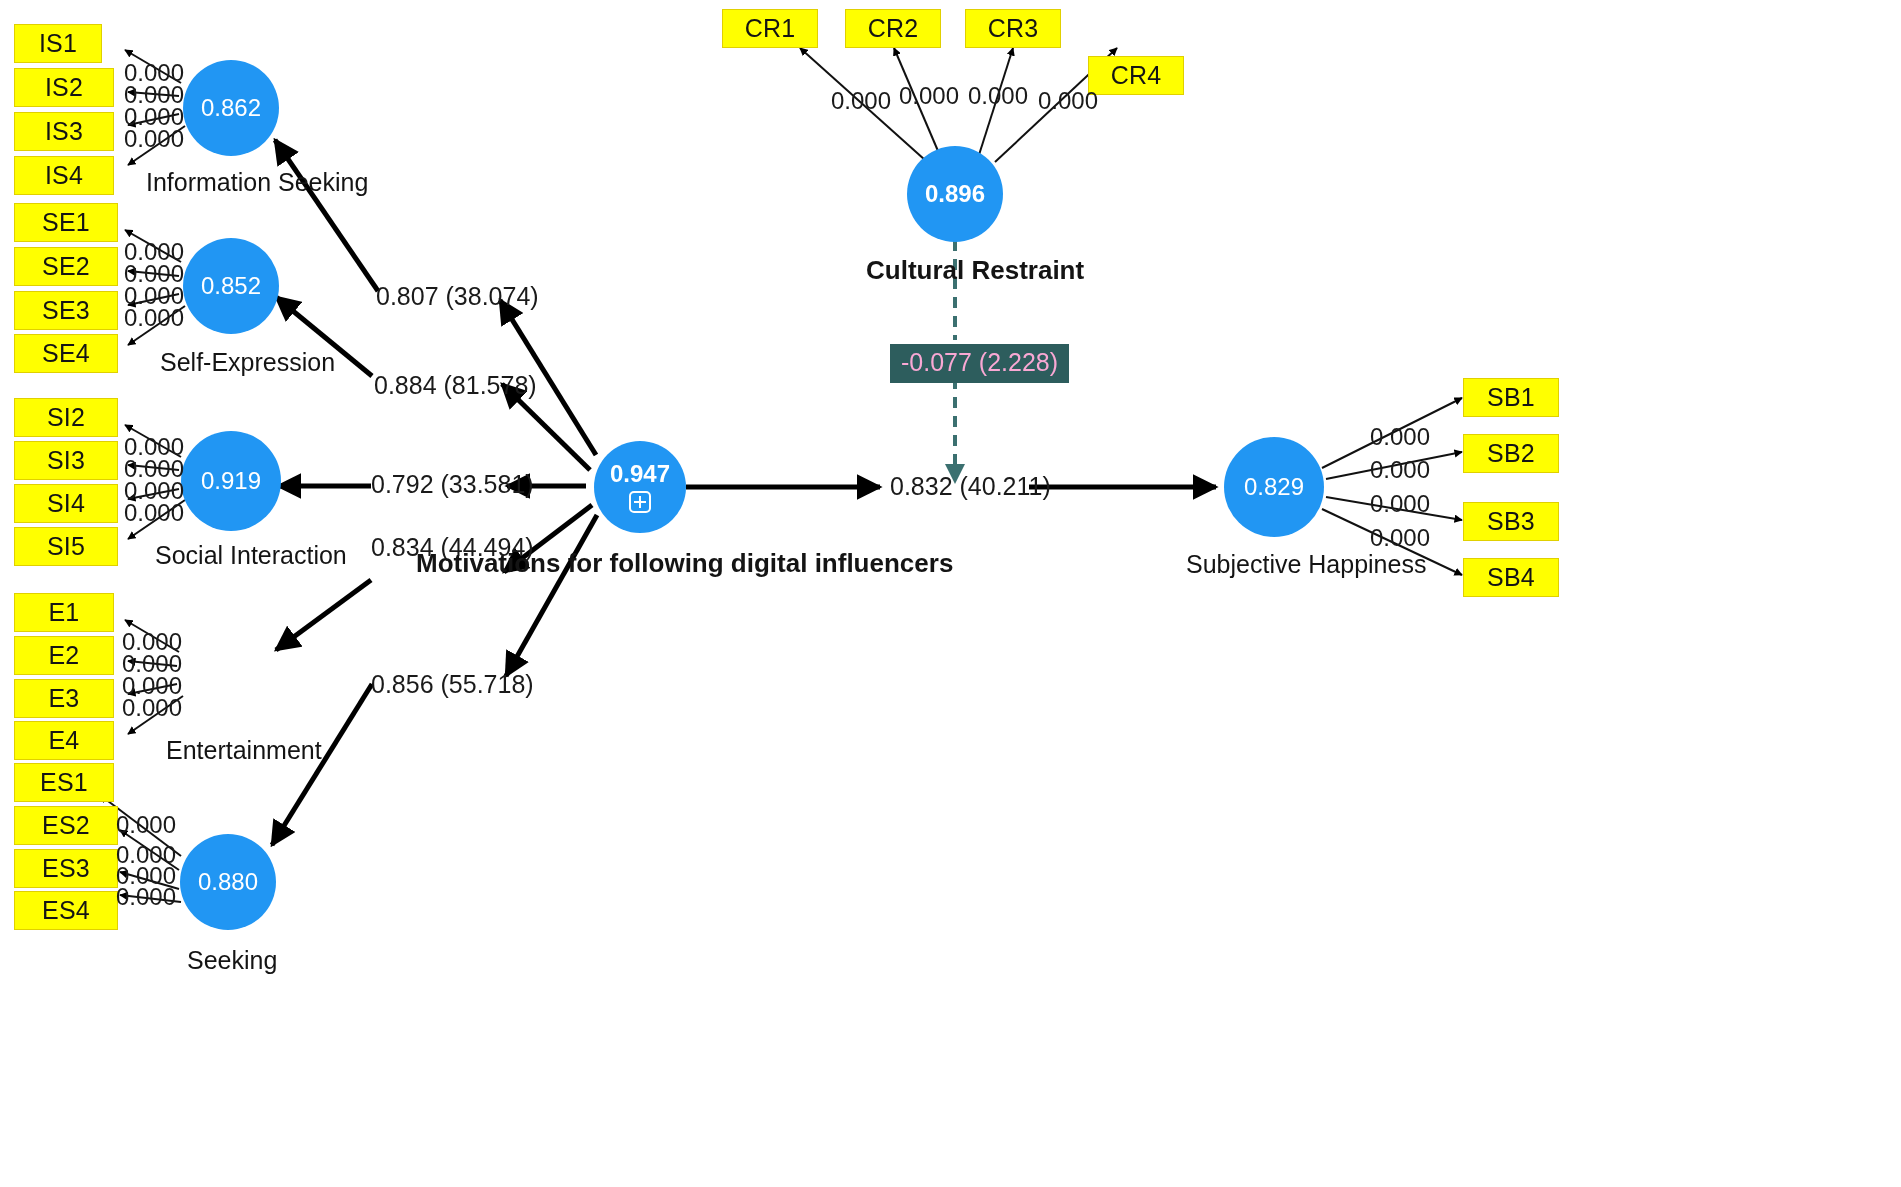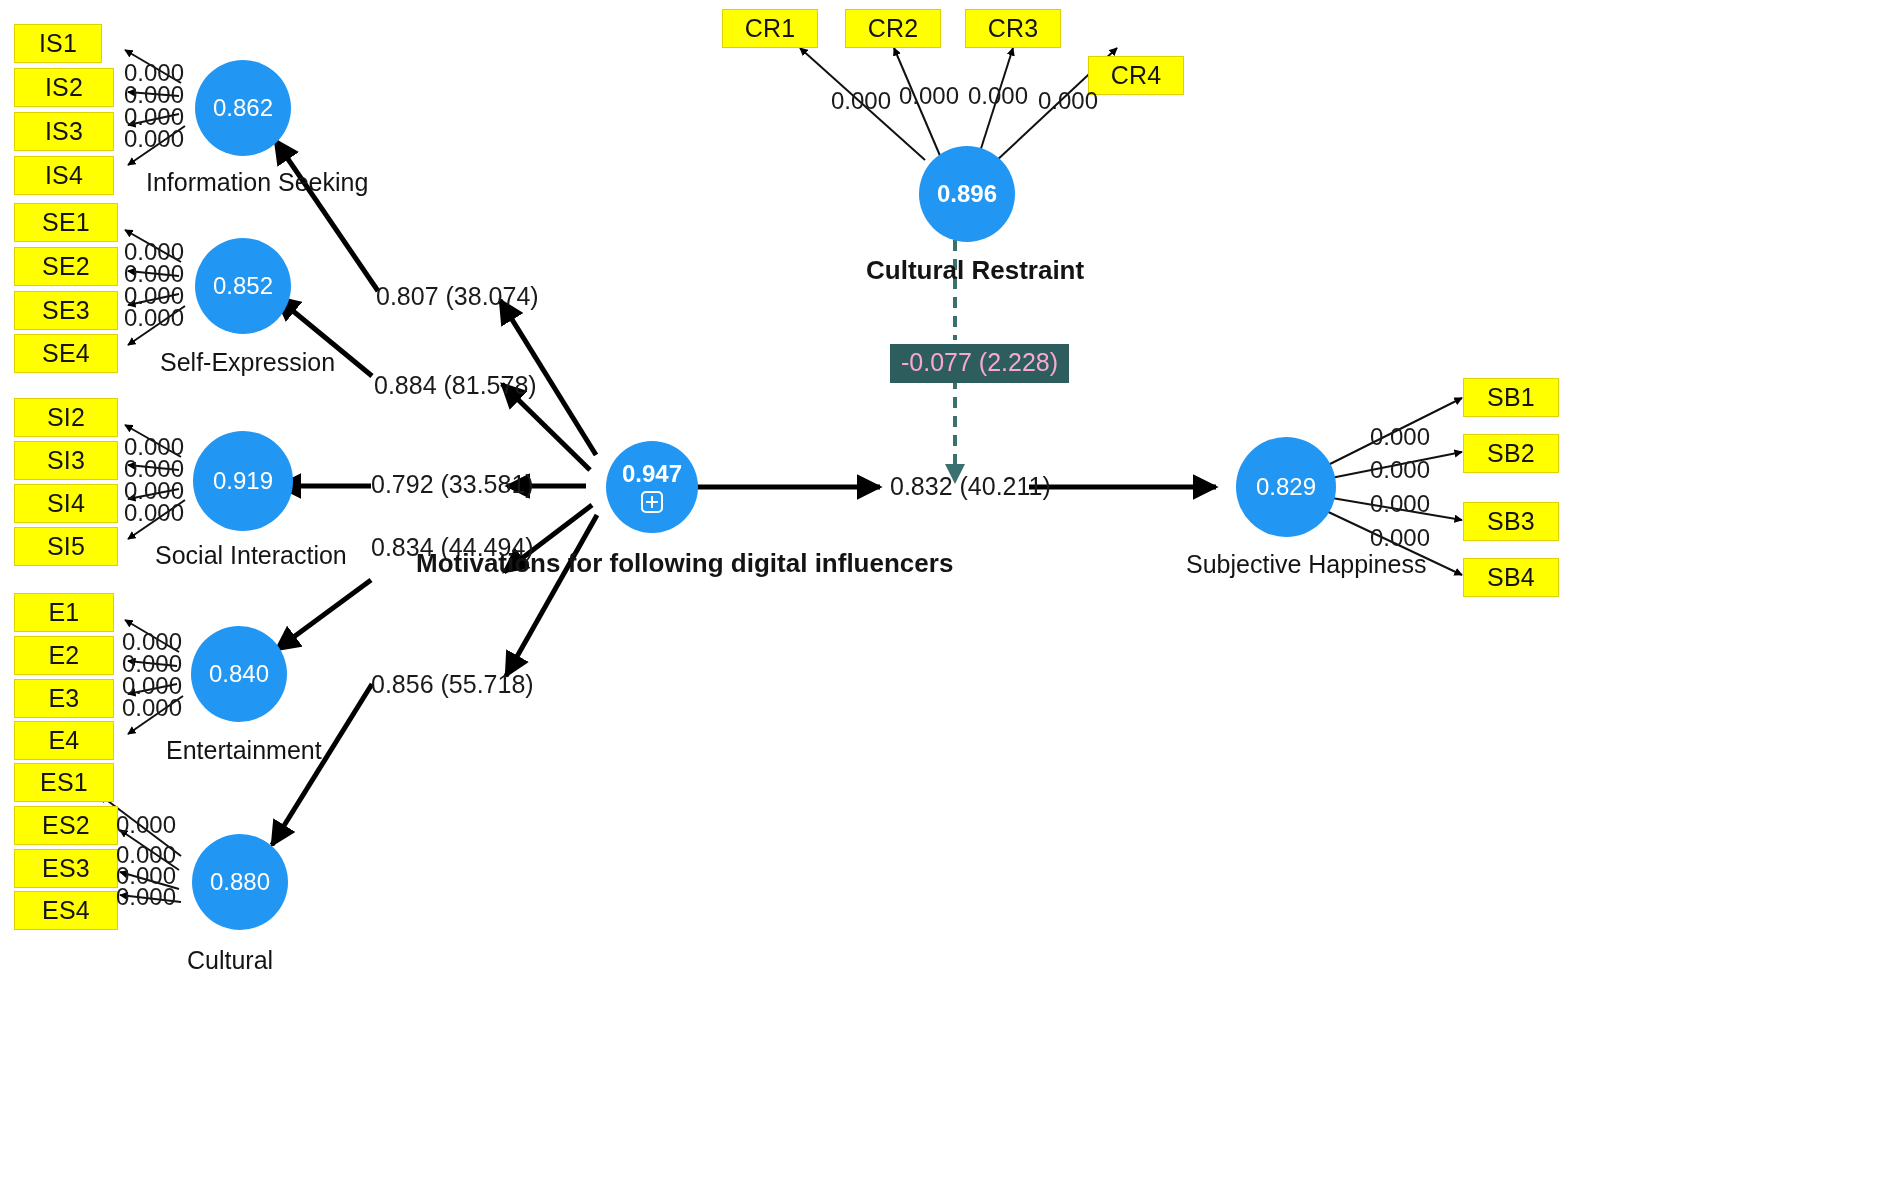--- a/index.html
+++ b/index.html
@@ -44,21 +44,20 @@
     border-radius: 50%;
     background: #2196f3;
     color: #ffffff;
     display: flex;
     flex-direction: column;
     align-items: center;
     justify-content: center;
     box-sizing: border-box;
     font-size: 24px;
     line-height: 1.05;
-    margin-left: 12px;
   }
   .node.bold { font-weight: bold; }
   .node .plusicon {
     margin-top: 5px;
     width: 22px;
     height: 22px;
     border: 2.5px solid #ffffff;
     border-radius: 5px;
     position: relative;
     box-sizing: border-box;
@@ -242,23 +241,20 @@
 
   <div class="node" style="left:183px; top:60px; width:96px; height:96px;">
     <span>0.862</span>
   </div>
   <div class="node" style="left:183px; top:238px; width:96px; height:96px;">
     <span>0.852</span>
   </div>
   <div class="node" style="left:181px; top:431px; width:100px; height:100px;">
     <span>0.919</span>
   </div>
-  <div class="node" style="left:179px; top:626px; width:96px; height:96px;">
-    <span>0.840</span>
-  </div>
   <div class="node" style="left:180px; top:834px; width:96px; height:96px;">
     <span>0.880</span>
   </div>
 
   <div class="node bold" style="left:594px; top:441px; width:92px; height:92px;">
     <span>0.947</span>
     <span class="plusicon"></span>
   </div>
 
   <div class="node bold" style="left:907px; top:146px; width:96px; height:96px;">
@@ -266,21 +262,21 @@
   </div>
 
   <div class="node" style="left:1224px; top:437px; width:100px; height:100px;">
     <span>0.829</span>
   </div>
 
   <div class="lbl construct-name" style="left:146px; top:170px;">Information Seeking</div>
   <div class="lbl construct-name" style="left:160px; top:350px;">Self-Expression</div>
   <div class="lbl construct-name" style="left:155px; top:543px;">Social Interaction</div>
   <div class="lbl construct-name" style="left:166px; top:738px;">Entertainment</div>
-  <div class="lbl construct-name" style="left:187px; top:948px;">Cultural</div>
+  <div class="lbl construct-name" style="left:187px; top:948px;">Seeking</div>
   <div class="lbl construct-name bold" style="left:416px; top:550px;">Motivations for following digital influencers</div>
   <div class="lbl construct-name bold" style="left:866px; top:257px;">Cultural Restraint</div>
   <div class="lbl construct-name" style="left:1186px; top:552px;">Subjective Happiness</div>
 
   <div class="lbl loading" style="left:124px; top:61px;">0.000</div>
   <div class="lbl loading" style="left:124px; top:83px;">0.000</div>
   <div class="lbl loading" style="left:124px; top:105px;">0.000</div>
   <div class="lbl loading" style="left:124px; top:127px;">0.000</div>
 
   <div class="lbl loading" style="left:124px; top:240px;">0.000</div>

